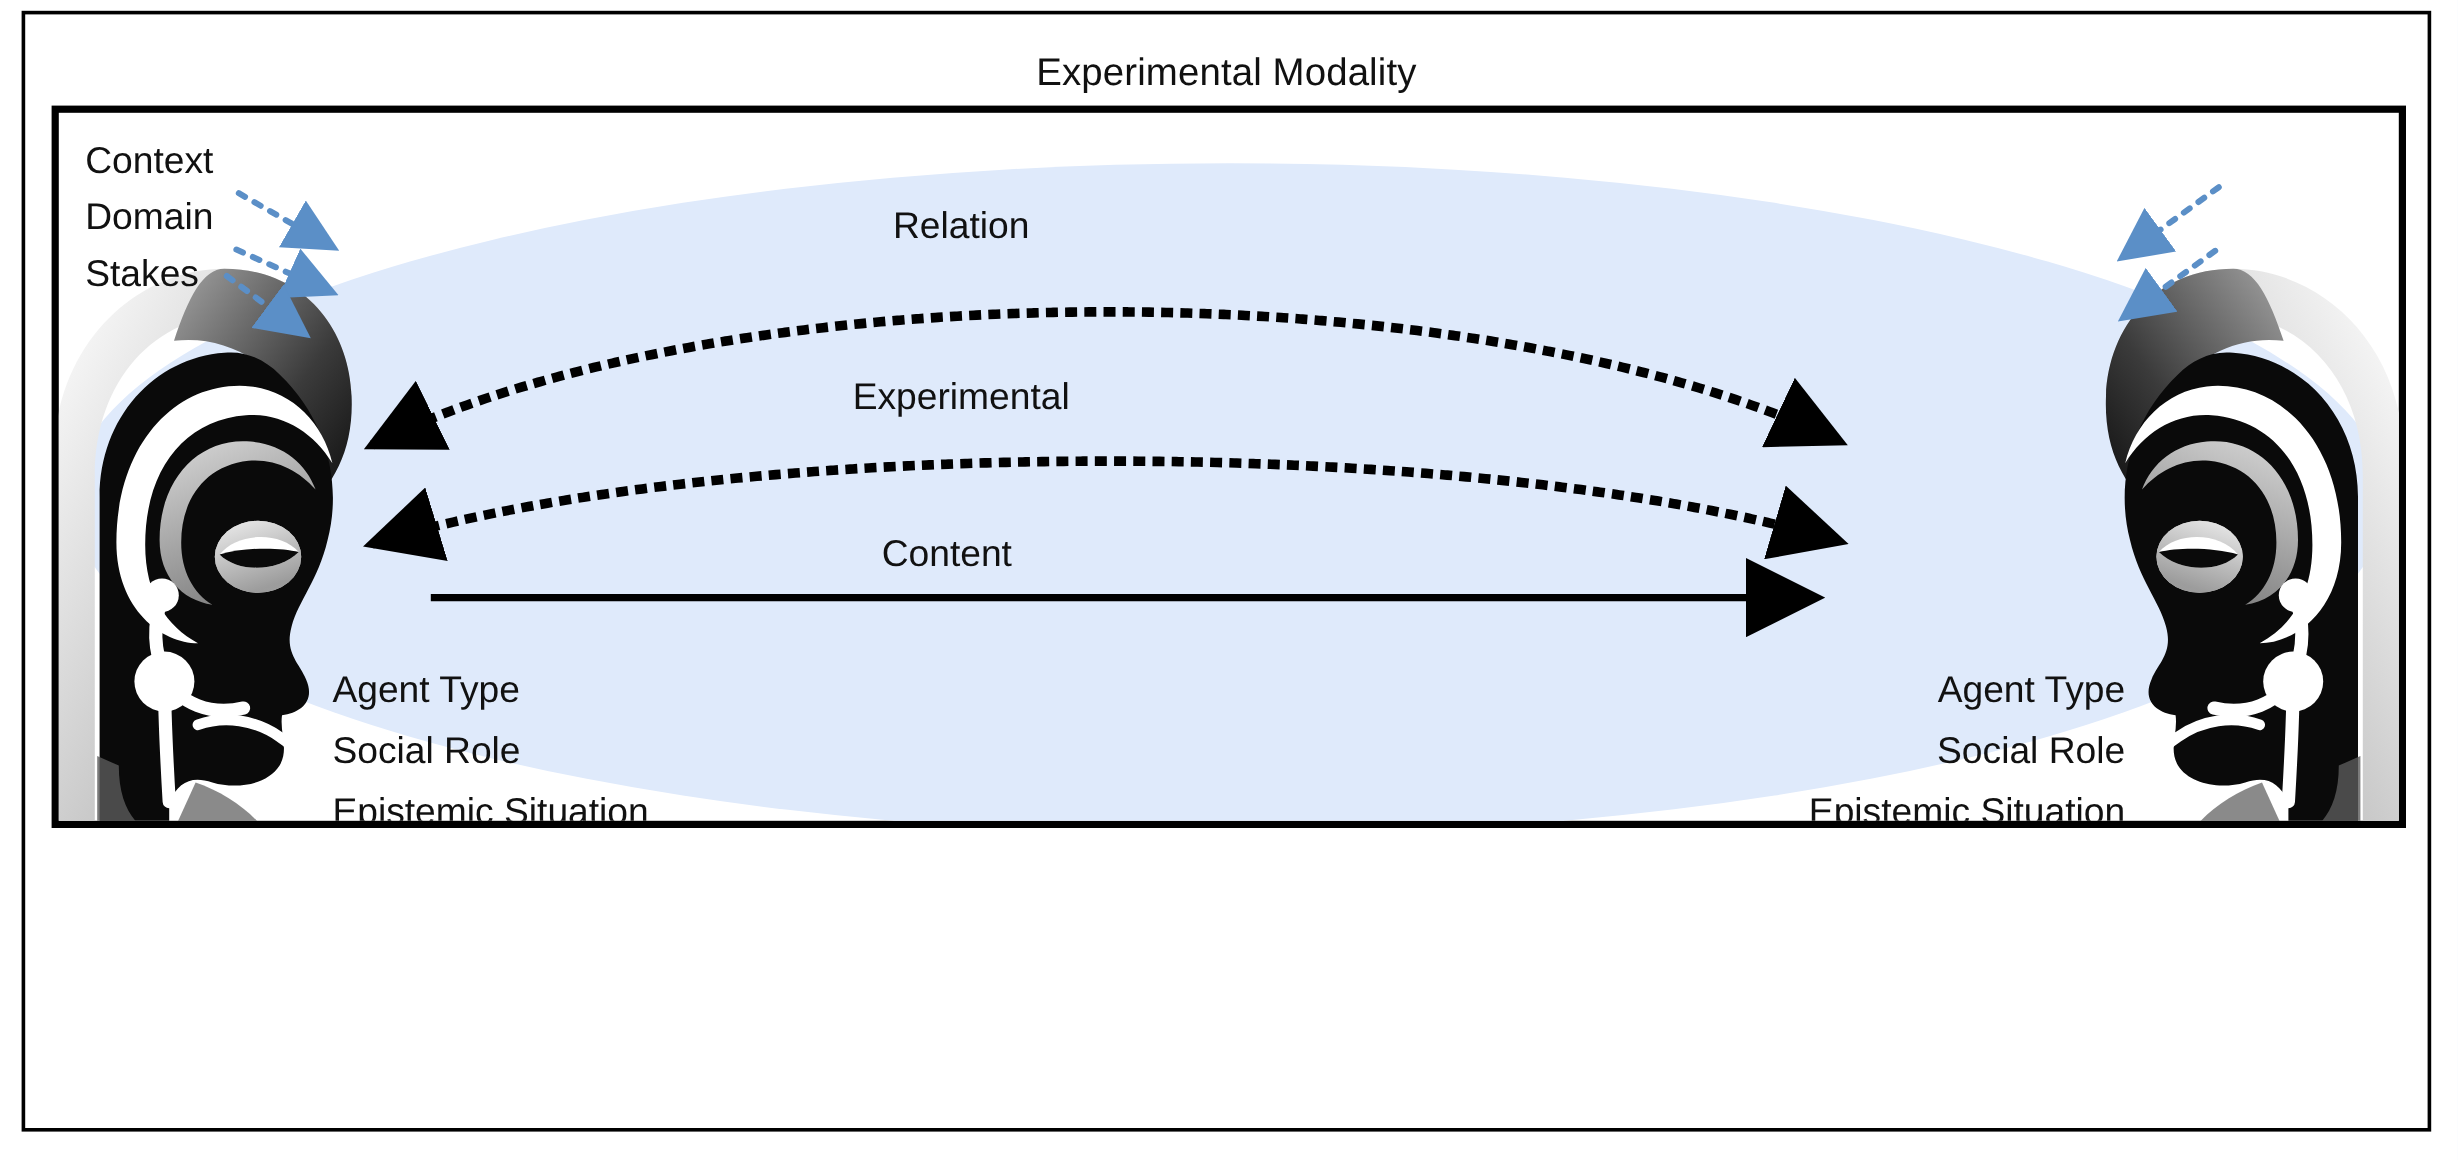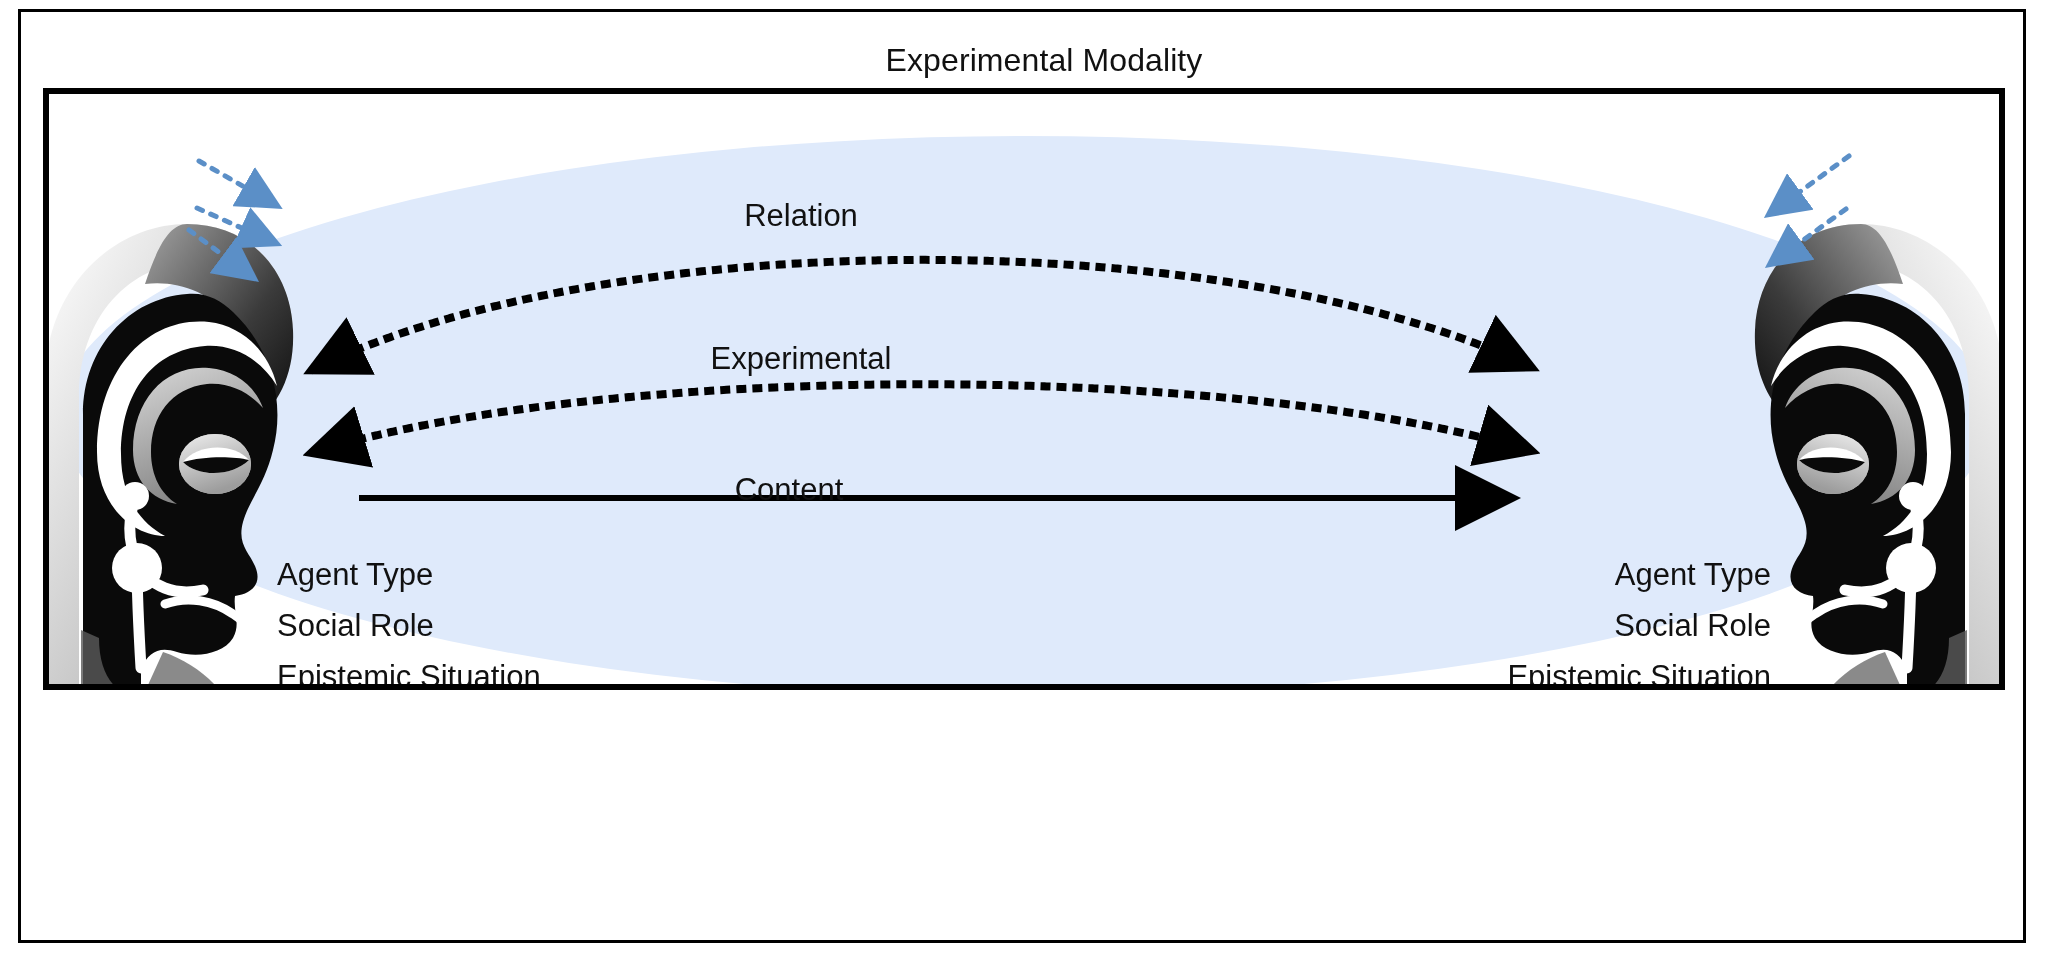--- a/index.html
+++ b/index.html
@@ -35,21 +35,20 @@
   .title-band {
     position: absolute;
     left: 21px;
     top: 12px;
     width: 2002px;
     height: 97px;
     display: flex;
     align-items: center;
     justify-content: center;
     z-index: 6;
-    padding-left: 22px;
   }
   .title-text {
     font-size: 32px;
     color: #111111;
     letter-spacing: 0.1px;
     white-space: nowrap;
   }
 
   
   .inner-frame {
@@ -99,21 +98,20 @@
   }
 
   
   .channel-label {
     position: absolute;
     z-index: 5;
     font-size: 31px;
     color: #111111;
     white-space: nowrap;
     transform: translateX(-50%);
-    margin-top: 28px;
   }
   .lbl-relation    { left: 752px; top: 76px; }
   .lbl-interaction { left: 752px; top: 219px; }
   .lbl-content     { left: 740px; top: 350px; }
   .lbl-mood        { left: 752px; top: 408px; }
 
   
   .anno {
     position: absolute;
     z-index: 5;
@@ -289,20 +287,25 @@
 
       <path d="M265,358 C560,268 1180,268 1480,356" fill="none" stroke="#000000" stroke-width="8" stroke-dasharray="2 14" stroke-linecap="square" marker-end="url(#blkArrowEnd)" marker-start="url(#blkArrowStart)"></path>
 
       <line x1="310" y1="404" x2="1460" y2="404" stroke="#000000" stroke-width="6" marker-end="url(#solidHead)"></line>
     </svg>
 
     <div class="channel-label lbl-relation">Relation</div>
     <div class="channel-label lbl-interaction">Experimental</div>
     <div class="channel-label lbl-content">Content</div>
 
+    <div class="anno anno-topleft">
+      <div>Context</div>
+      <div>Domain</div>
+      <div>Stakes</div>
+    </div>
 
 
     <div class="anno anno-botleft">
       <div>Agent Type</div>
       <div>Social Role</div>
       <div>Epistemic Situation</div>
     </div>
 
     <div class="anno anno-botright">
       <div>Agent Type</div>

